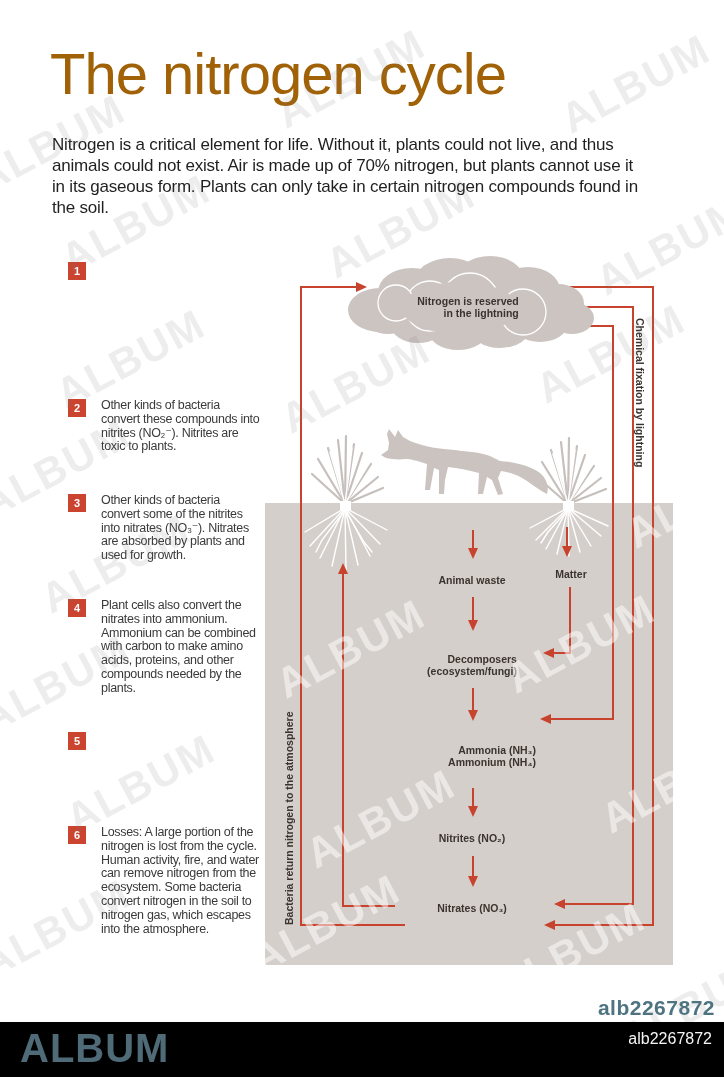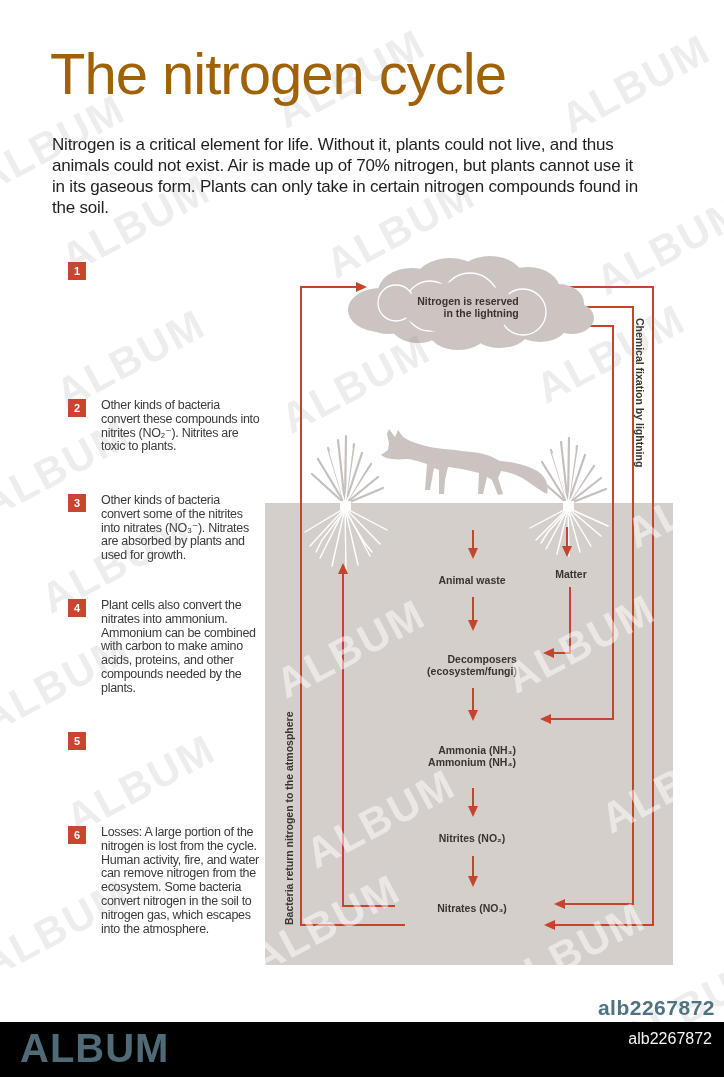--- a/index.html
+++ b/index.html
@@ -235,21 +235,21 @@
   <div class="dlabel" style="left:468px;top:295px">
     <div>Nitrogen is reserved</div>
     <div>in the lightning</div>
   </div>
   <div class="dlabel" style="left:472px;top:574px">Animal waste</div>
   <div class="dlabel" style="left:571px;top:568px">Matter</div>
   <div class="dlabel" style="left:472px;top:653px">
     <div>Decomposers</div>
     <div>(ecosystem/fungi)</div>
   </div>
-  <div class="dlabel" style="left:472px;top:744px">
+  <div class="dlabel" style="left:492px;top:744px">
     <div>Ammonia (NH₃)</div>
     <div>Ammonium (NH₄)</div>
   </div>
   <div class="dlabel" style="left:472px;top:832px">Nitrites (NO₂)</div>
   <div class="dlabel" style="left:472px;top:902px">Nitrates (NO₃)</div>
   <div class="vlabel-right">Chemical fixation by lightning</div>
   <div class="vlabel-left">Bacteria return nitrogen to the atmosphere</div>
 
   <span class="wm" style="left:-30px;top:120px">ALBUM</span>
   <span class="wm" style="left:270px;top:55px">ALBUM</span>

